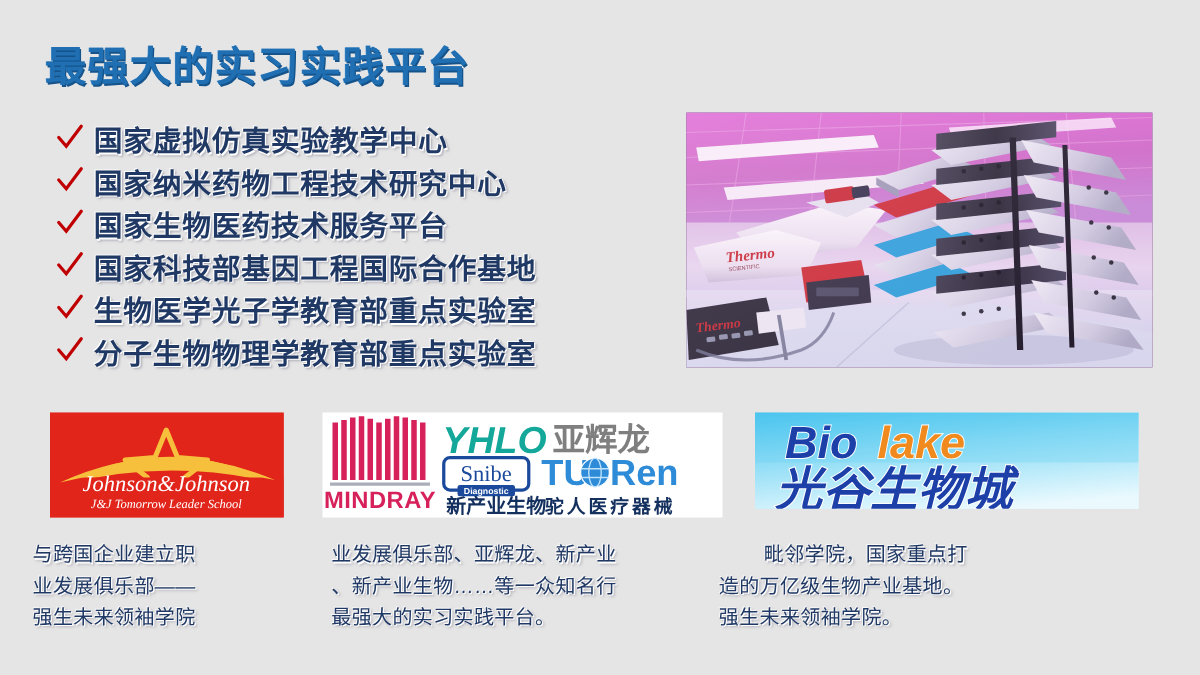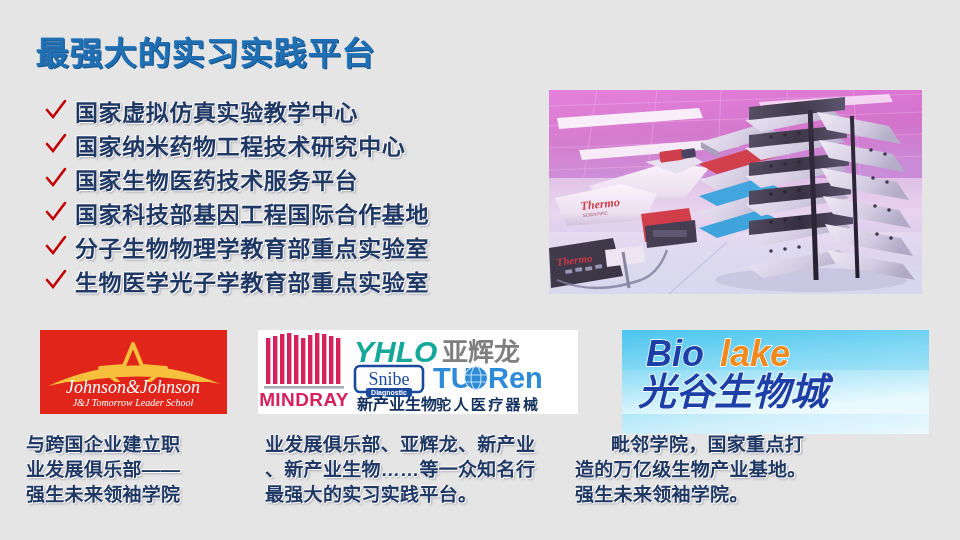--- a/index.html
+++ b/index.html
@@ -95,33 +95,33 @@
     position: absolute;
     left: 258px;
     top: 330px;
     width: 320px;
     height: 84px;
     background: #ffffff;
     overflow: hidden;
   }
   .logo-biolake {
     position: absolute;
-    left: 622px;
+    left: 604px;
     top: 330px;
     width: 307px;
-    height: 104px;
+    height: 77px;
     overflow: hidden;
     background: linear-gradient(170deg,#56c7f0 0%, #9fe2f7 42%, #cfeffb 70%, #eaf9fe 100%);
   }
 
   
   .caption {
     position: absolute;
-    font-size: 19px;
-    font-weight: bold;
+    font-size: 16px;
+    font-weight: normal;
     color: #1F3864;
     line-height: 25px;
     letter-spacing: 0.3px;
     text-shadow:
       1px 1px 0 #ffffff,
       -0.7px -0.7px 0 rgba(255,255,255,0.8),
       2px 2px 2px rgba(120,120,140,0.5);
   }
   .caption-1 { left: 26px;  top: 432px; width: 224px; text-align: left; }
   .caption-2 { left: 265px; top: 432px; width: 310px; text-align: left; }
@@ -172,30 +172,30 @@
       </span>
       <span class="bullet-text">国家科技部基因工程国际合作基地</span>
     </div>
 
     <div class="bullet-row">
       <span class="check-icon">
         <svg viewBox="0 0 24 24" width="24" height="24">
             <path d="M3 12 L9 19 L21 3" fill="none" stroke="#C00000" stroke-width="2.6" stroke-linecap="round"></path>
           </svg>
       </span>
+      <span class="bullet-text">生物医学光子学教育部重点实验室</span>
+    </div>
+
+    <div class="bullet-row">
+      <span class="check-icon">
+        <svg viewBox="0 0 24 24" width="24" height="24">
+            <path d="M3 12 L9 19 L21 3" fill="none" stroke="#C00000" stroke-width="2.6" stroke-linecap="round"></path>
+          </svg>
+      </span>
       <span class="bullet-text">分子生物物理学教育部重点实验室</span>
-    </div>
-
-    <div class="bullet-row">
-      <span class="check-icon">
-        <svg viewBox="0 0 24 24" width="24" height="24">
-            <path d="M3 12 L9 19 L21 3" fill="none" stroke="#C00000" stroke-width="2.6" stroke-linecap="round"></path>
-          </svg>
-      </span>
-      <span class="bullet-text">生物医学光子学教育部重点实验室</span>
     </div>
 
   </div>
 
   <div class="photo">
     <svg width="373" height="204" viewBox="0 0 373 204">
       <defs>
         <linearGradient id="ceil" x1="0" y1="0" x2="0.25" y2="1">
           <stop offset="0%" stop-color="#E36BD8"></stop>
           <stop offset="55%" stop-color="#D06BC8"></stop>

